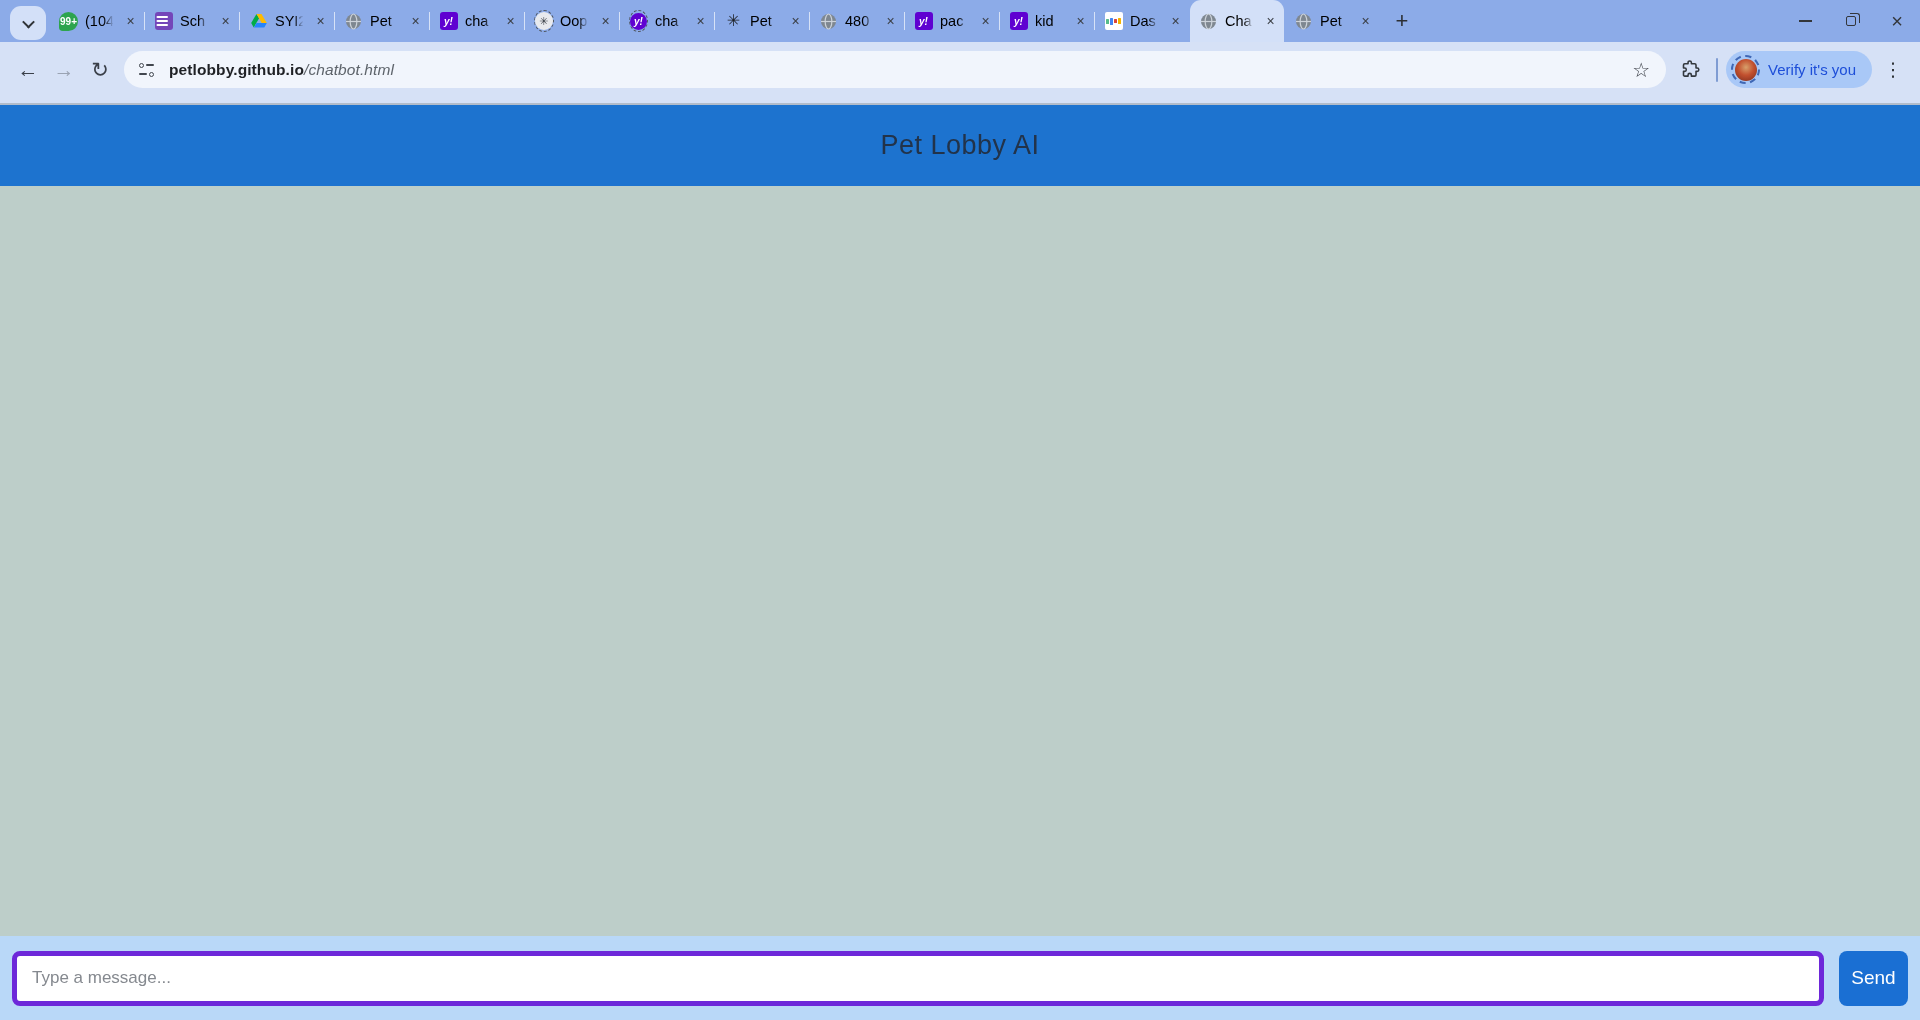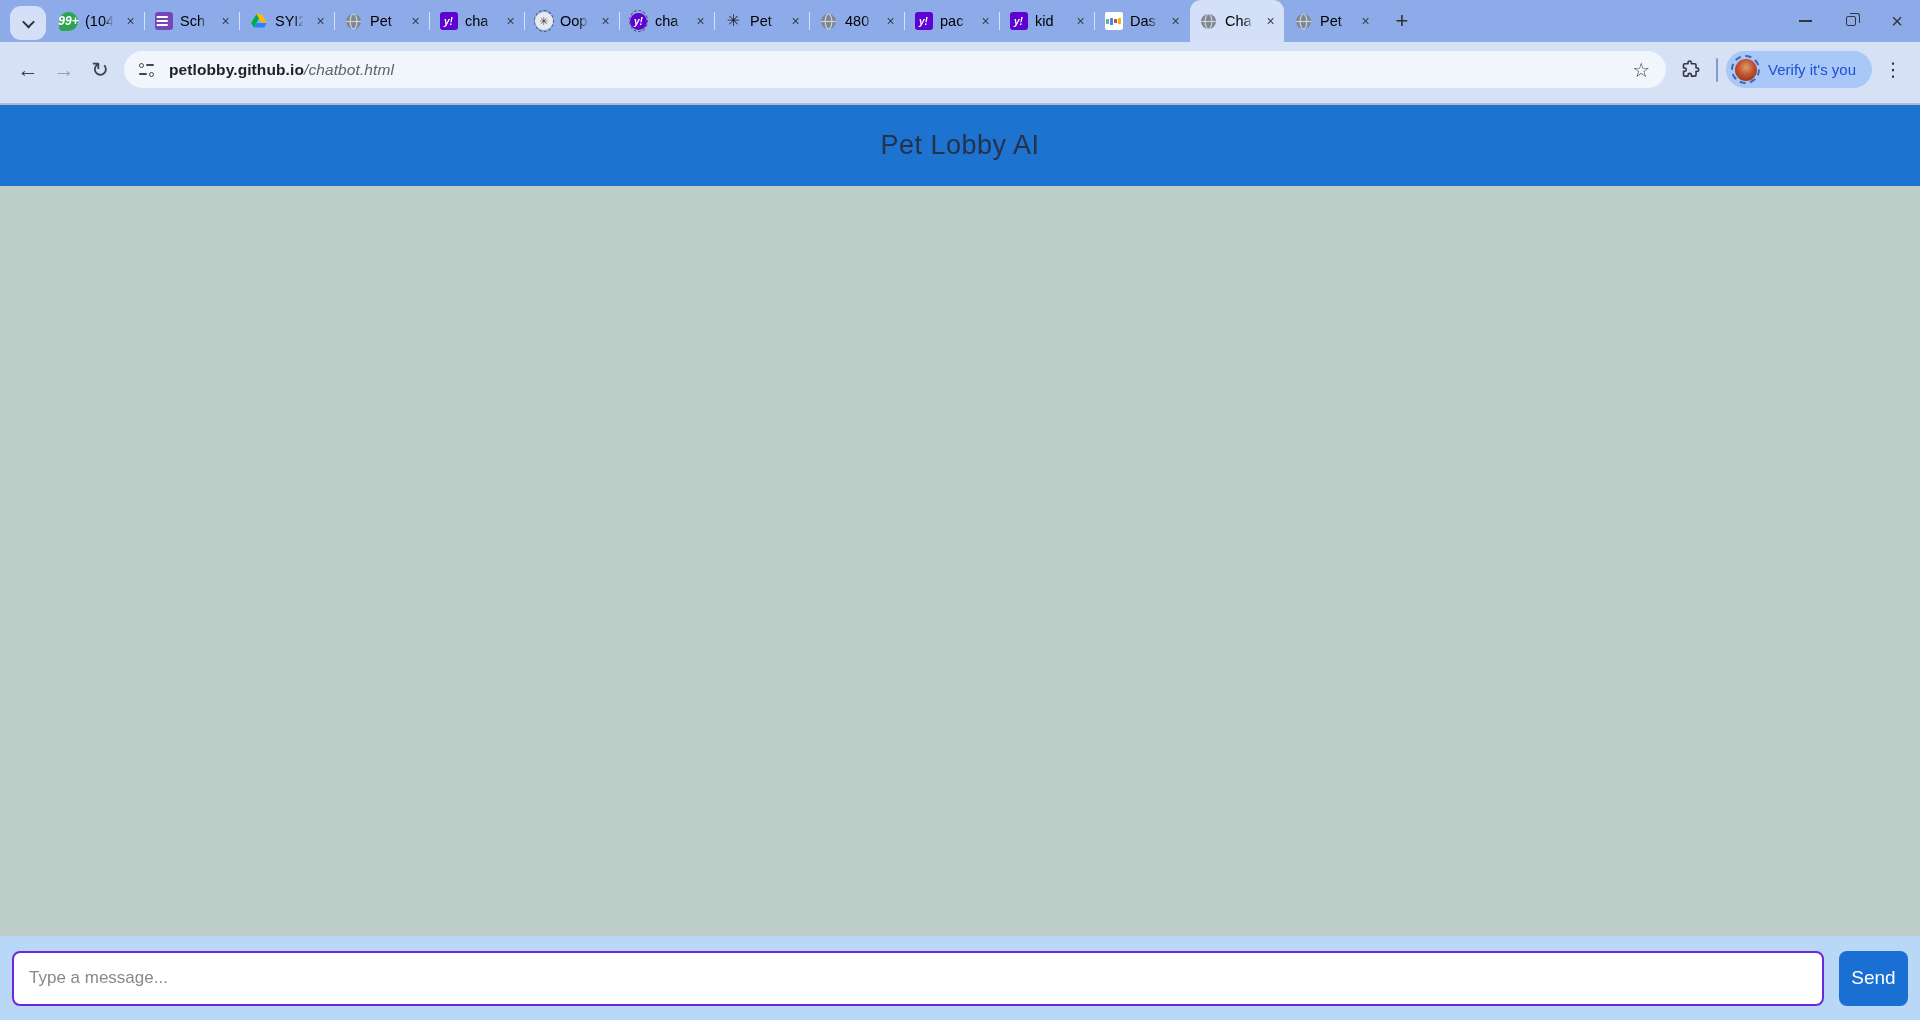--- a/index.html
+++ b/index.html
@@ -47,21 +47,21 @@
   }
   .tab-close {
     width:17px; height:17px; border-radius:50%; flex:0 0 17px;
     display:flex; align-items:center; justify-content:center;
     font-size:14px; color:#3a3e45; cursor:pointer;
   }
   .favicon { width:19px; height:19px; flex:0 0 19px; display:flex; align-items:center; justify-content:center; }
 
   
   .fav-chat { width:19px;height:19px;background:#2da44e;border-radius:50% 50% 50% 20%;color:#fff;
-    font-size:12px;font-weight:700;display:flex;align-items:center;justify-content:center;font-style:italic; }
+    font-size:10px;font-weight:700;display:flex;align-items:center;justify-content:center; }
   .fav-forms { width:18px;height:18px;border-radius:3px;background:#7446b9;display:flex;flex-direction:column;
     align-items:flex-start;justify-content:center;padding-left:5.5px; }
   .fav-forms i { width:8px;height:2px;background:#fff;border-radius:1px;margin:1.2px 0;box-shadow:-3.5px 0 0 0 #fff; }
   .fav-yahoo { width:18px;height:18px;border-radius:3px;background:#5f01d1;color:#fff;font-weight:700;font-style:italic;
     font-size:10px;display:flex;align-items:center;justify-content:center; }
   .fav-yahoo.circle { border-radius:50%; width:17px;height:17px; }
   .ring-dashed { width:22px;height:22px;border:1.5px dashed #4e555e;border-radius:50%;
     display:flex;align-items:center;justify-content:center; }
   .fav-openai { font-size:16px;color:#1b1d20;line-height:1; font-family:"DejaVu Sans", sans-serif; }
   .fav-openai-gray { width:18px;height:18px;border-radius:50%;background:#e8eaee;display:flex;align-items:center;justify-content:center; }
@@ -127,21 +127,21 @@
     display:flex; align-items:center; justify-content:center;
   }
   .page-title { font-size:27px; color:var(--header-text,#22334a); letter-spacing:.5px; }
   .chat-area { flex:1; background:var(--content-bg,#bdcec9); }
   .composer {
     height:84px; flex:0 0 84px;
     background:var(--composer-bg,#b9d8f8);
     display:flex; align-items:center; padding:0 12px; gap:15px;
   }
   .composer input {
-    flex:1; height:55px; border-radius:8px; border:2px solid #6d28d9;
+    flex:1; height:55px; border-radius:8px; border:5px solid #6d28d9;
     font-size:17px; padding:0 15px; color:#202124; outline:none;
     font-family:"Liberation Sans", sans-serif; background:#fff;
   }
   .composer input::placeholder { color:#85898f; }
   .send-btn {
     width:69px; height:55px; border:none; border-radius:8px;
     background:var(--send-bg,#1a6fd3); color:#fff; font-size:19px; cursor:pointer;
     font-family:"Liberation Sans", sans-serif;
   }
   svg { display:block; }

